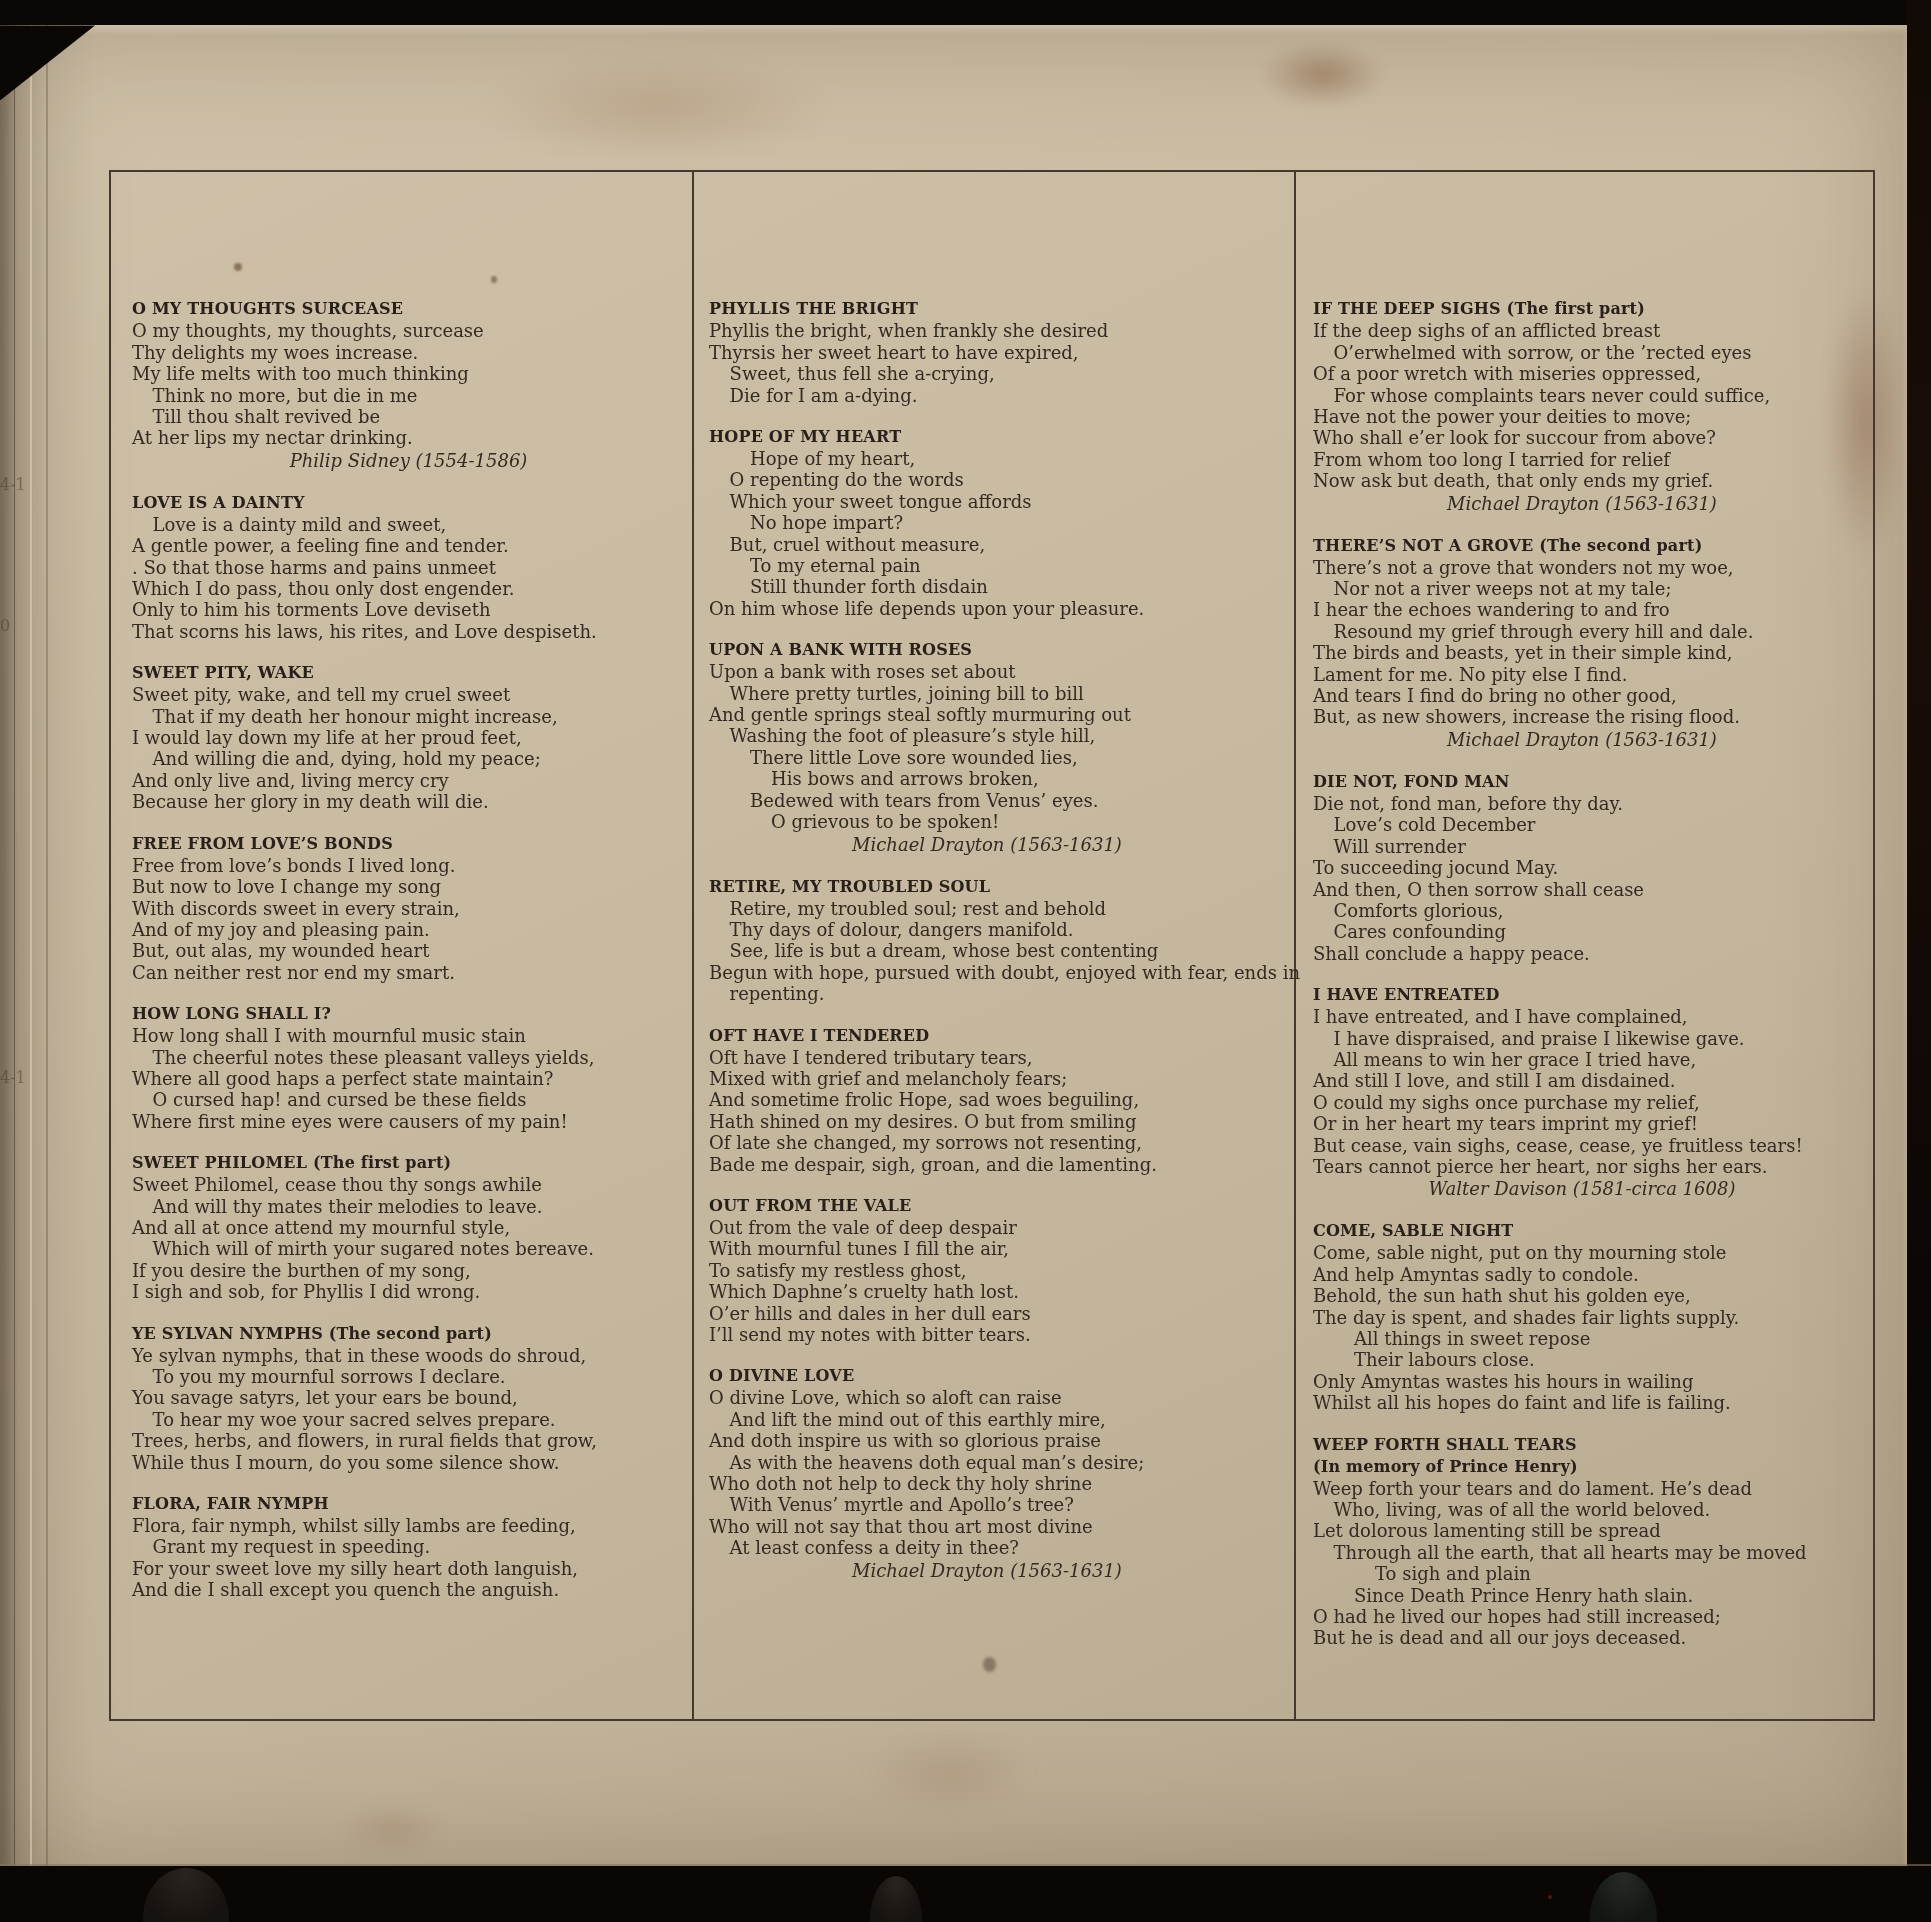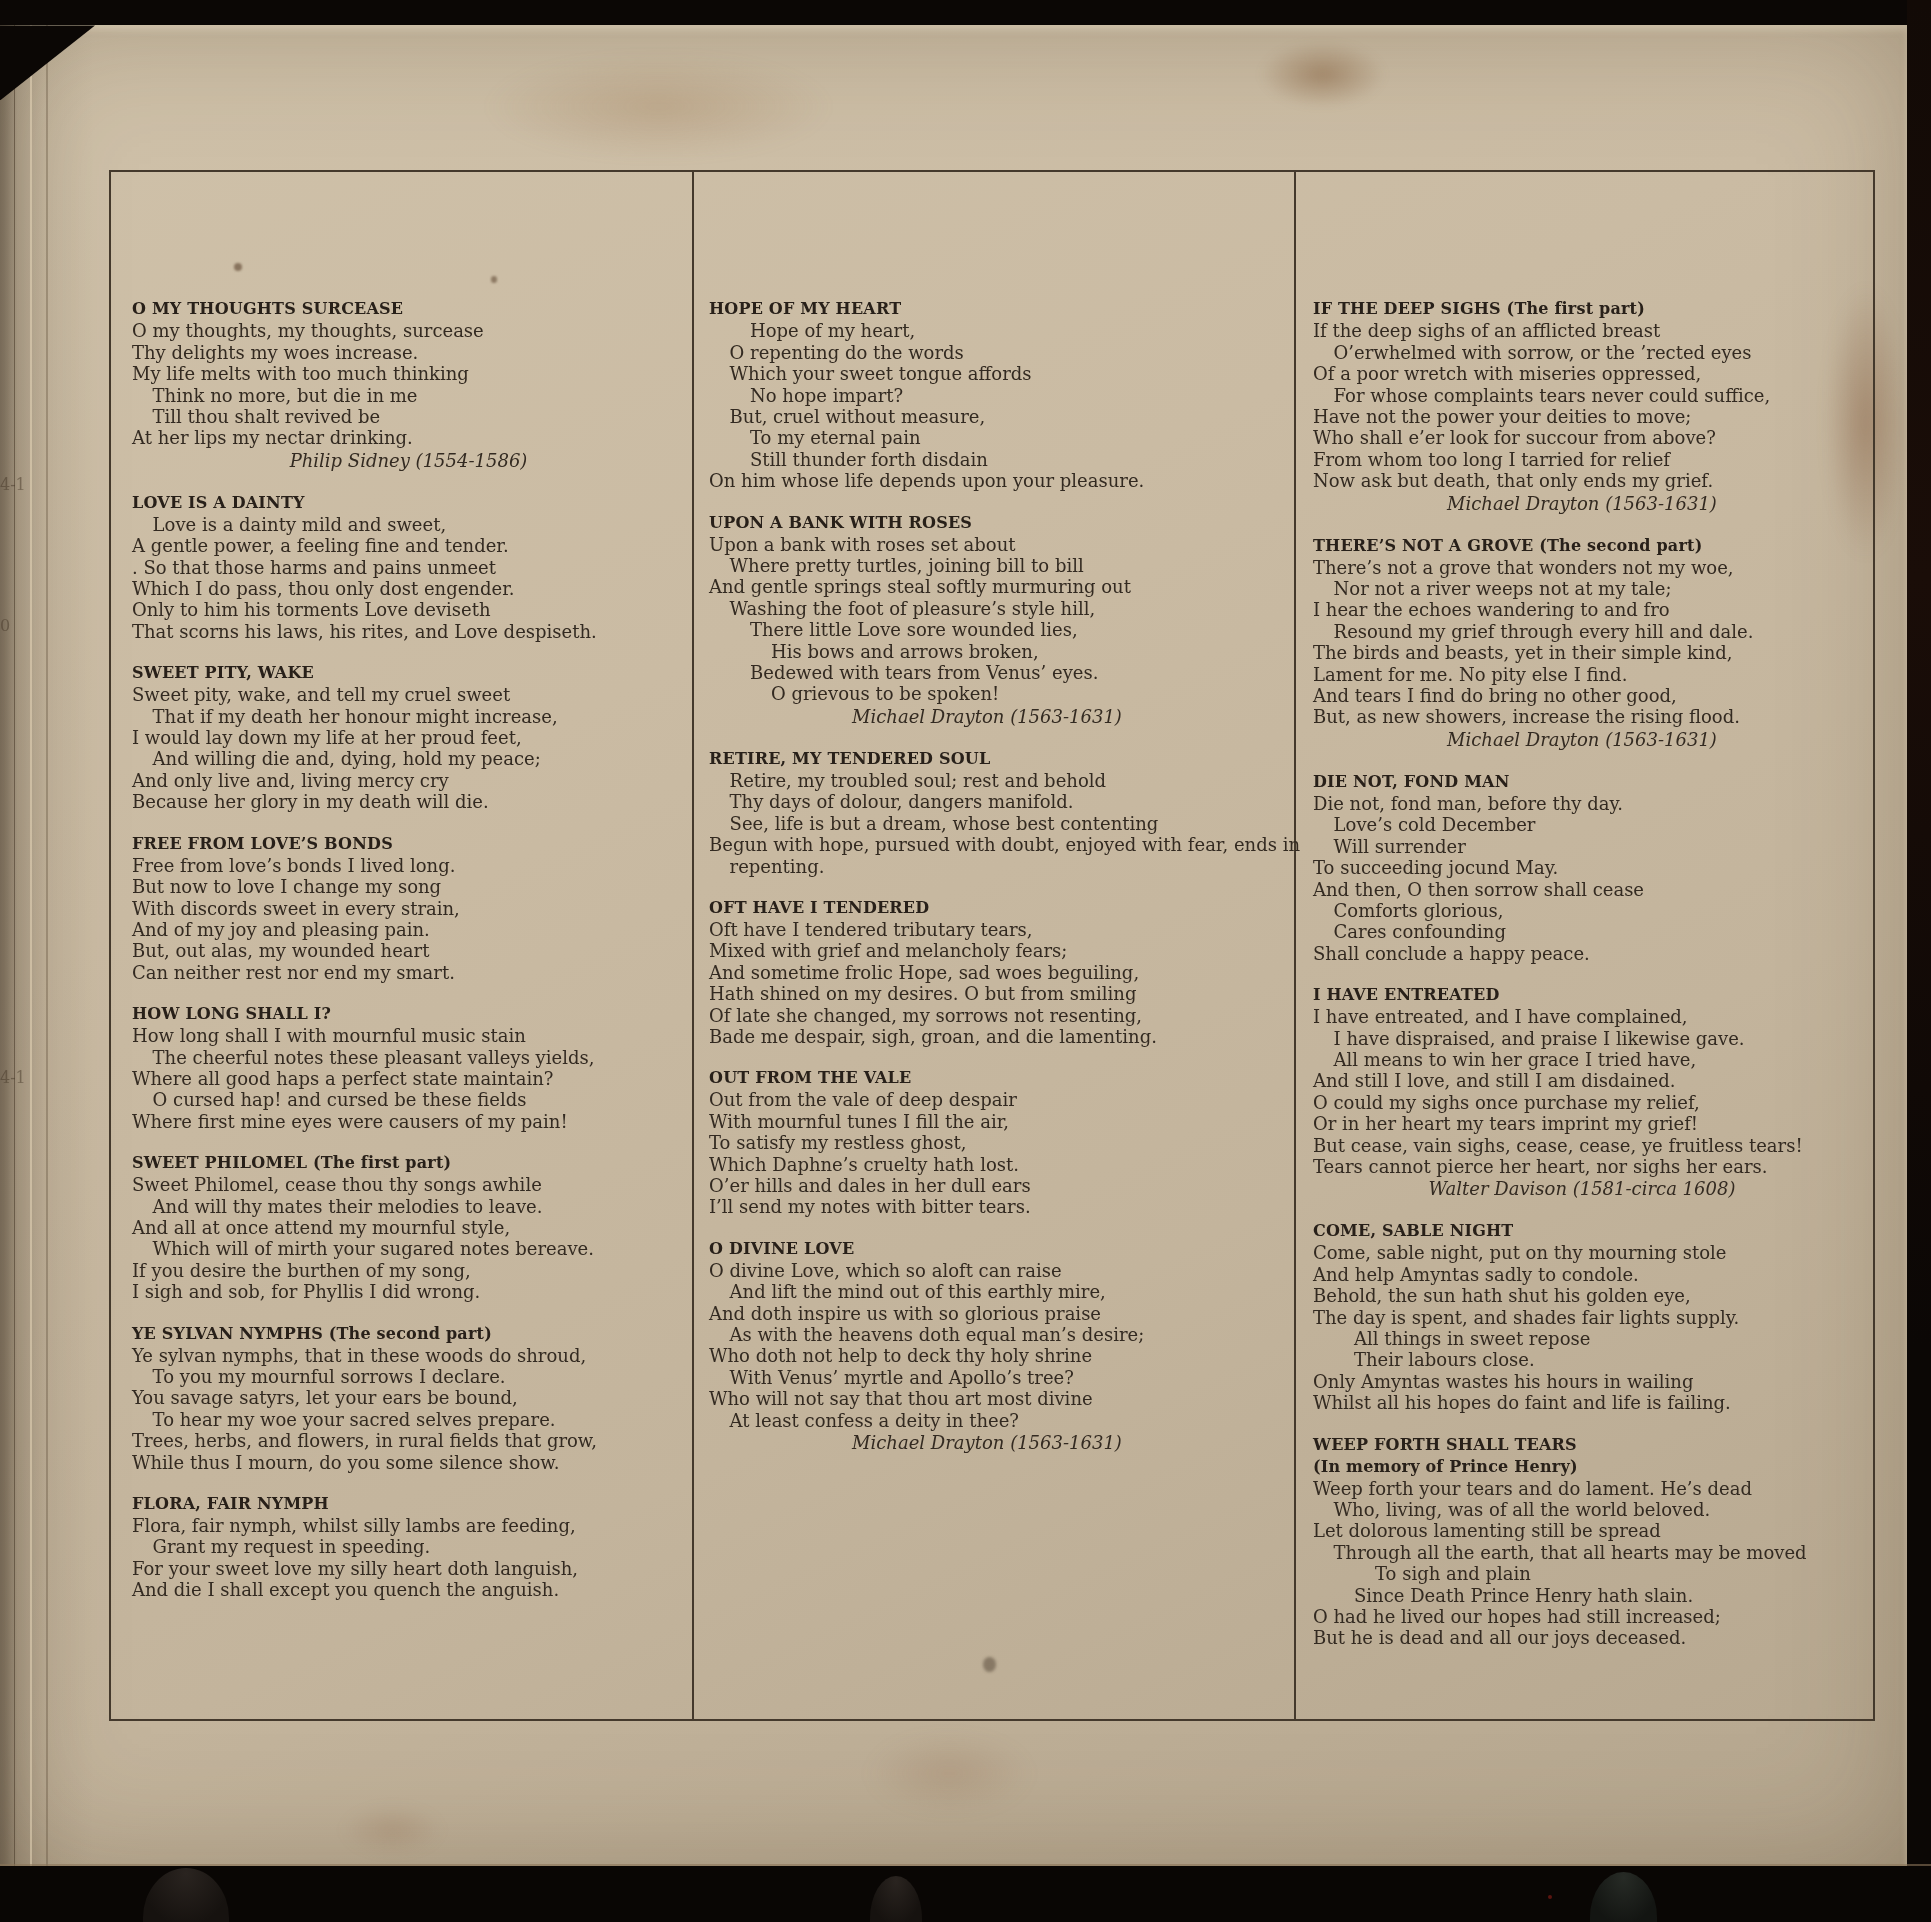--- a/index.html
+++ b/index.html
@@ -161,20 +161,27 @@
         <div class="poem">
           <div class="ptitle">FLORA, FAIR NYMPH</div>
           <div class="pline ind0">Flora, fair nymph, whilst silly lambs are feeding,</div>
           <div class="pline ind1">Grant my request in speeding.</div>
           <div class="pline ind0">For your sweet love my silly heart doth languish,</div>
           <div class="pline ind0">And die I shall except you quench the anguish.</div>
         </div>
       </div>
     <div class="col c1">
         <div class="poem">
+          <div class="ptitle">PHYLLIS THE BRIGHT</div>
+          <div class="pline ind0">Phyllis the bright, when frankly she desired</div>
+          <div class="pline ind0">Thyrsis her sweet heart to have expired,</div>
+          <div class="pline ind1">Sweet, thus fell she a-crying,</div>
+          <div class="pline ind1">Die for I am a-dying.</div>
+        </div>
+        <div class="poem">
           <div class="ptitle">HOPE OF MY HEART</div>
           <div class="pline ind2">Hope of my heart,</div>
           <div class="pline ind1">O repenting do the words</div>
           <div class="pline ind1">Which your sweet tongue affords</div>
           <div class="pline ind2">No hope impart?</div>
           <div class="pline ind1">But, cruel without measure,</div>
           <div class="pline ind2">To my eternal pain</div>
           <div class="pline ind2">Still thunder forth disdain</div>
           <div class="pline ind0">On him whose life depends upon your pleasure.</div>
         </div>
@@ -184,21 +191,21 @@
           <div class="pline ind1">Where pretty turtles, joining bill to bill</div>
           <div class="pline ind0">And gentle springs steal softly murmuring out</div>
           <div class="pline ind1">Washing the foot of pleasure’s style hill,</div>
           <div class="pline ind2">There little Love sore wounded lies,</div>
           <div class="pline ind3">His bows and arrows broken,</div>
           <div class="pline ind2">Bedewed with tears from Venus’ eyes.</div>
           <div class="pline ind3">O grievous to be spoken!</div>
           <div class="pattr">Michael Drayton (1563-1631)</div>
         </div>
         <div class="poem">
-          <div class="ptitle">RETIRE, MY TENDERED SOUL</div>
+          <div class="ptitle">RETIRE, MY TROUBLED SOUL</div>
           <div class="pline ind1">Retire, my troubled soul; rest and behold</div>
           <div class="pline ind1">Thy days of dolour, dangers manifold.</div>
           <div class="pline ind1">See, life is but a dream, whose best contenting</div>
           <div class="pline ind0">Begun with hope, pursued with doubt, enjoyed with fear, ends in</div>
           <div class="pline ind1">repenting.</div>
         </div>
         <div class="poem xgap">
           <div class="ptitle">OFT HAVE I TENDERED</div>
           <div class="pline ind0">Oft have I tendered tributary tears,</div>
           <div class="pline ind0">Mixed with grief and melancholy fears;</div>

